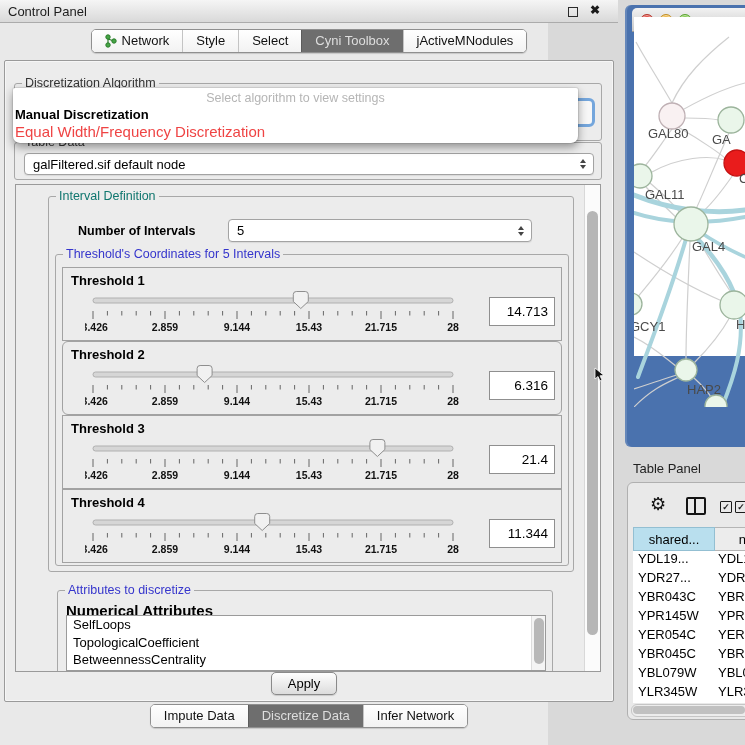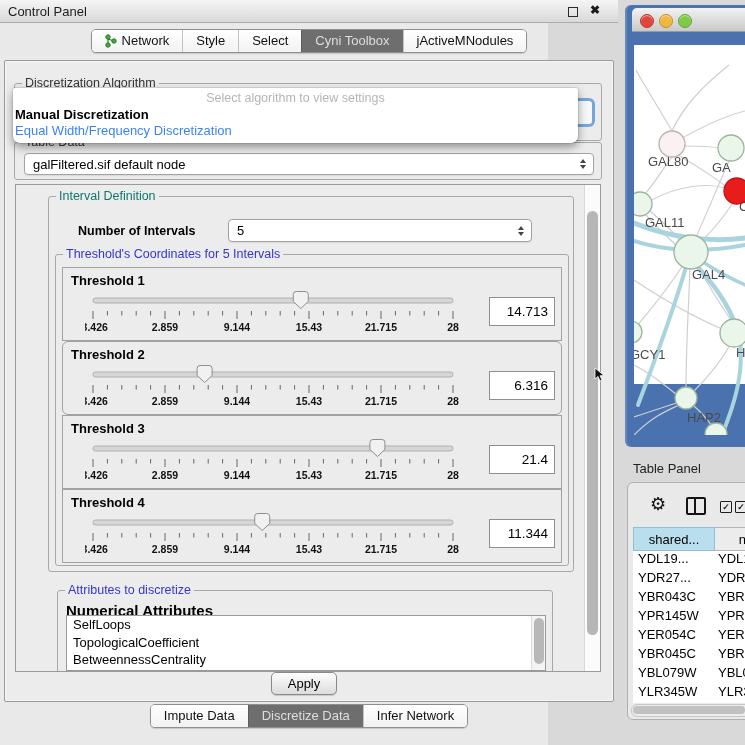--- a/index.html
+++ b/index.html
@@ -37,21 +37,21 @@
      box-shadow:0 1px 1px rgba(0,0,0,.08);}
   .spin{position:absolute;right:7px;top:50%;transform:translateY(-50%);display:flex;flex-direction:column;gap:2px;}
   .spin i{width:0;height:0;border-left:3.5px solid transparent;border-right:3.5px solid transparent;}
   .spin .up{border-bottom:4px solid #444;}
   .spin .dn{border-top:4px solid #444;}
   
   #algo-popup{left:13px;top:88px;width:565px;height:55px;background:#fff;
      border-radius:2px 2px 7px 7px;box-shadow:0 4px 10px rgba(0,0,0,.40),0 0 0 1px rgba(0,0,0,.08);z-index:30;}
   #algo-popup .hint{position:absolute;left:0;top:3px;width:100%;text-align:center;color:#b5b5b5;font-size:12.5px;}
   #algo-popup .o1{position:absolute;left:2px;top:19px;font-size:13px;font-weight:bold;color:#000;}
-  #algo-popup .o2{position:absolute;left:2px;top:35px;font-size:13px;color:#3b82f6;}
+  #algo-popup .o2{position:absolute;left:2px;top:35px;font-size:15px;color:#ef4444;}
   #algo-ring{left:524px;top:97px;width:64px;height:23px;border:3px solid #74a6dc;border-radius:6px;background:#f7f7f7;z-index:10;}
   
   #scrollpanel{left:14px;top:183px;width:584px;height:486px;border:1px solid #9a9a9a;background:#ececec;overflow:hidden;}
   .vsb{position:absolute;top:0;right:0;width:15px;height:100%;background:#fbfbfb;border-left:1px solid #d8d8d8;}
   .vsb .thumb{position:absolute;left:2px;width:11px;background:#b6b6b6;border-radius:6px;}
   
   .tpanel{position:absolute;left:6px;width:498px;height:72px;border:1px solid #a2a2a2;background:#ececec;}
   .tpanel .ttl{position:absolute;left:8px;top:5px;font-size:13px;font-weight:bold;color:#000;}
   .tpanel .vbox{position:absolute;right:6px;top:29px;width:58px;height:27px;background:#fff;
       border:1px solid #8f8f8f;font-size:13.5px;text-align:right;line-height:27px;padding-right:6px;}
@@ -68,21 +68,21 @@
      box-shadow:0 1px 1px rgba(0,0,0,.15);}
   
   #net-window{left:625px;top:5px;width:120px;height:442px;background:#4a72ae;border-radius:6px 0 0 6px;
      box-shadow:inset 2px 0 0 rgba(255,255,255,.15);}
   #net-titlebar{position:absolute;left:7px;top:3px;width:113px;height:23px;
      background:linear-gradient(#f2f2f2,#c9c9c9);border-radius:5px 0 0 0;border-bottom:1px solid #9a9a9a;}
   .light{position:absolute;top:5.5px;width:12px;height:12px;border-radius:50%;box-shadow:inset 0 1px 1px rgba(255,255,255,.6);}
   .light.red{left:8px;background:#e2453c;border:1px solid #b03a30;}
   .light.yellow{left:27px;background:#f0b73e;border:1px solid #c08f2c;}
   .light.green{left:46px;background:#7ecb48;border:1px solid #5ea336;}
-  #net-canvas{position:absolute;left:9px;top:40px;width:111px;height:339px;background:#fff;}
+  #net-canvas{position:absolute;left:9px;top:12px;width:111px;height:339px;background:#fff;}
   
   #tp-title{left:633px;top:461px;font-size:13px;color:#222;}
   #tpanel2{left:627px;top:482px;width:130px;height:236px;background:#e9e9e9;border:1px solid #b0b0b0;border-radius:6px;}
   #tp-gear{position:absolute;left:22px;top:10px;font-size:18px;color:#141414;}
   #tp-split{position:absolute;left:58px;top:14px;width:16px;height:14px;border:2px solid #141414;border-radius:2px;}
   #tp-split i{position:absolute;left:6px;top:0;width:2px;height:14px;background:#141414;}
   .cbx{position:absolute;top:18px;width:10px;height:10px;border:1.5px solid #1c1c1c;border-radius:1px;
       font-size:9px;line-height:10px;text-align:center;color:#1c1c1c;font-weight:bold;}
   #tp-header{position:absolute;left:5px;top:44px;height:24px;display:flex;}
   #tp-header .h{width:80px;font-size:13px;text-align:center;line-height:24px;border:1px solid #b5b5b5;}

